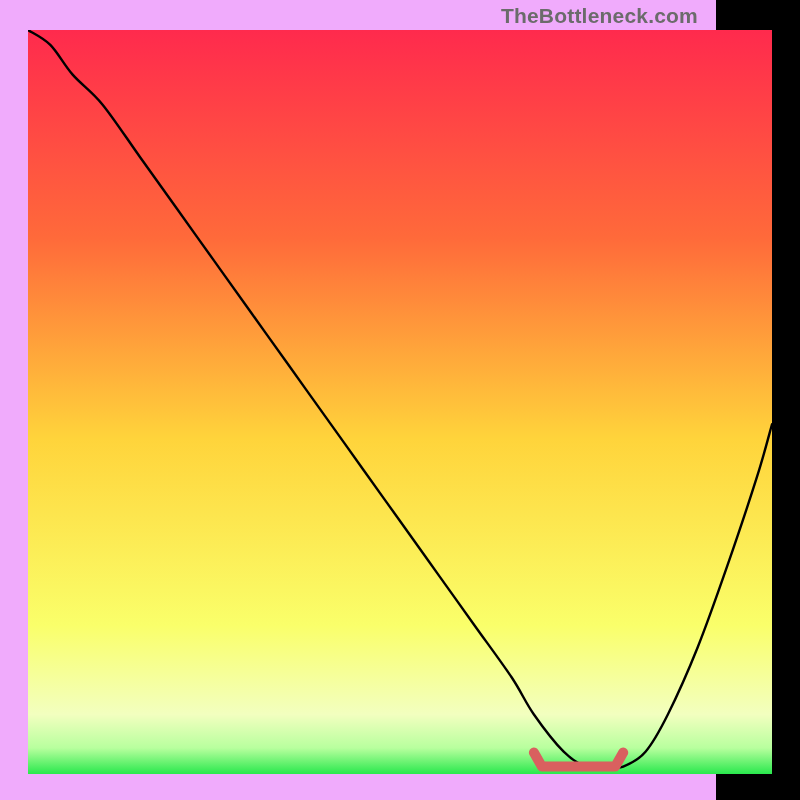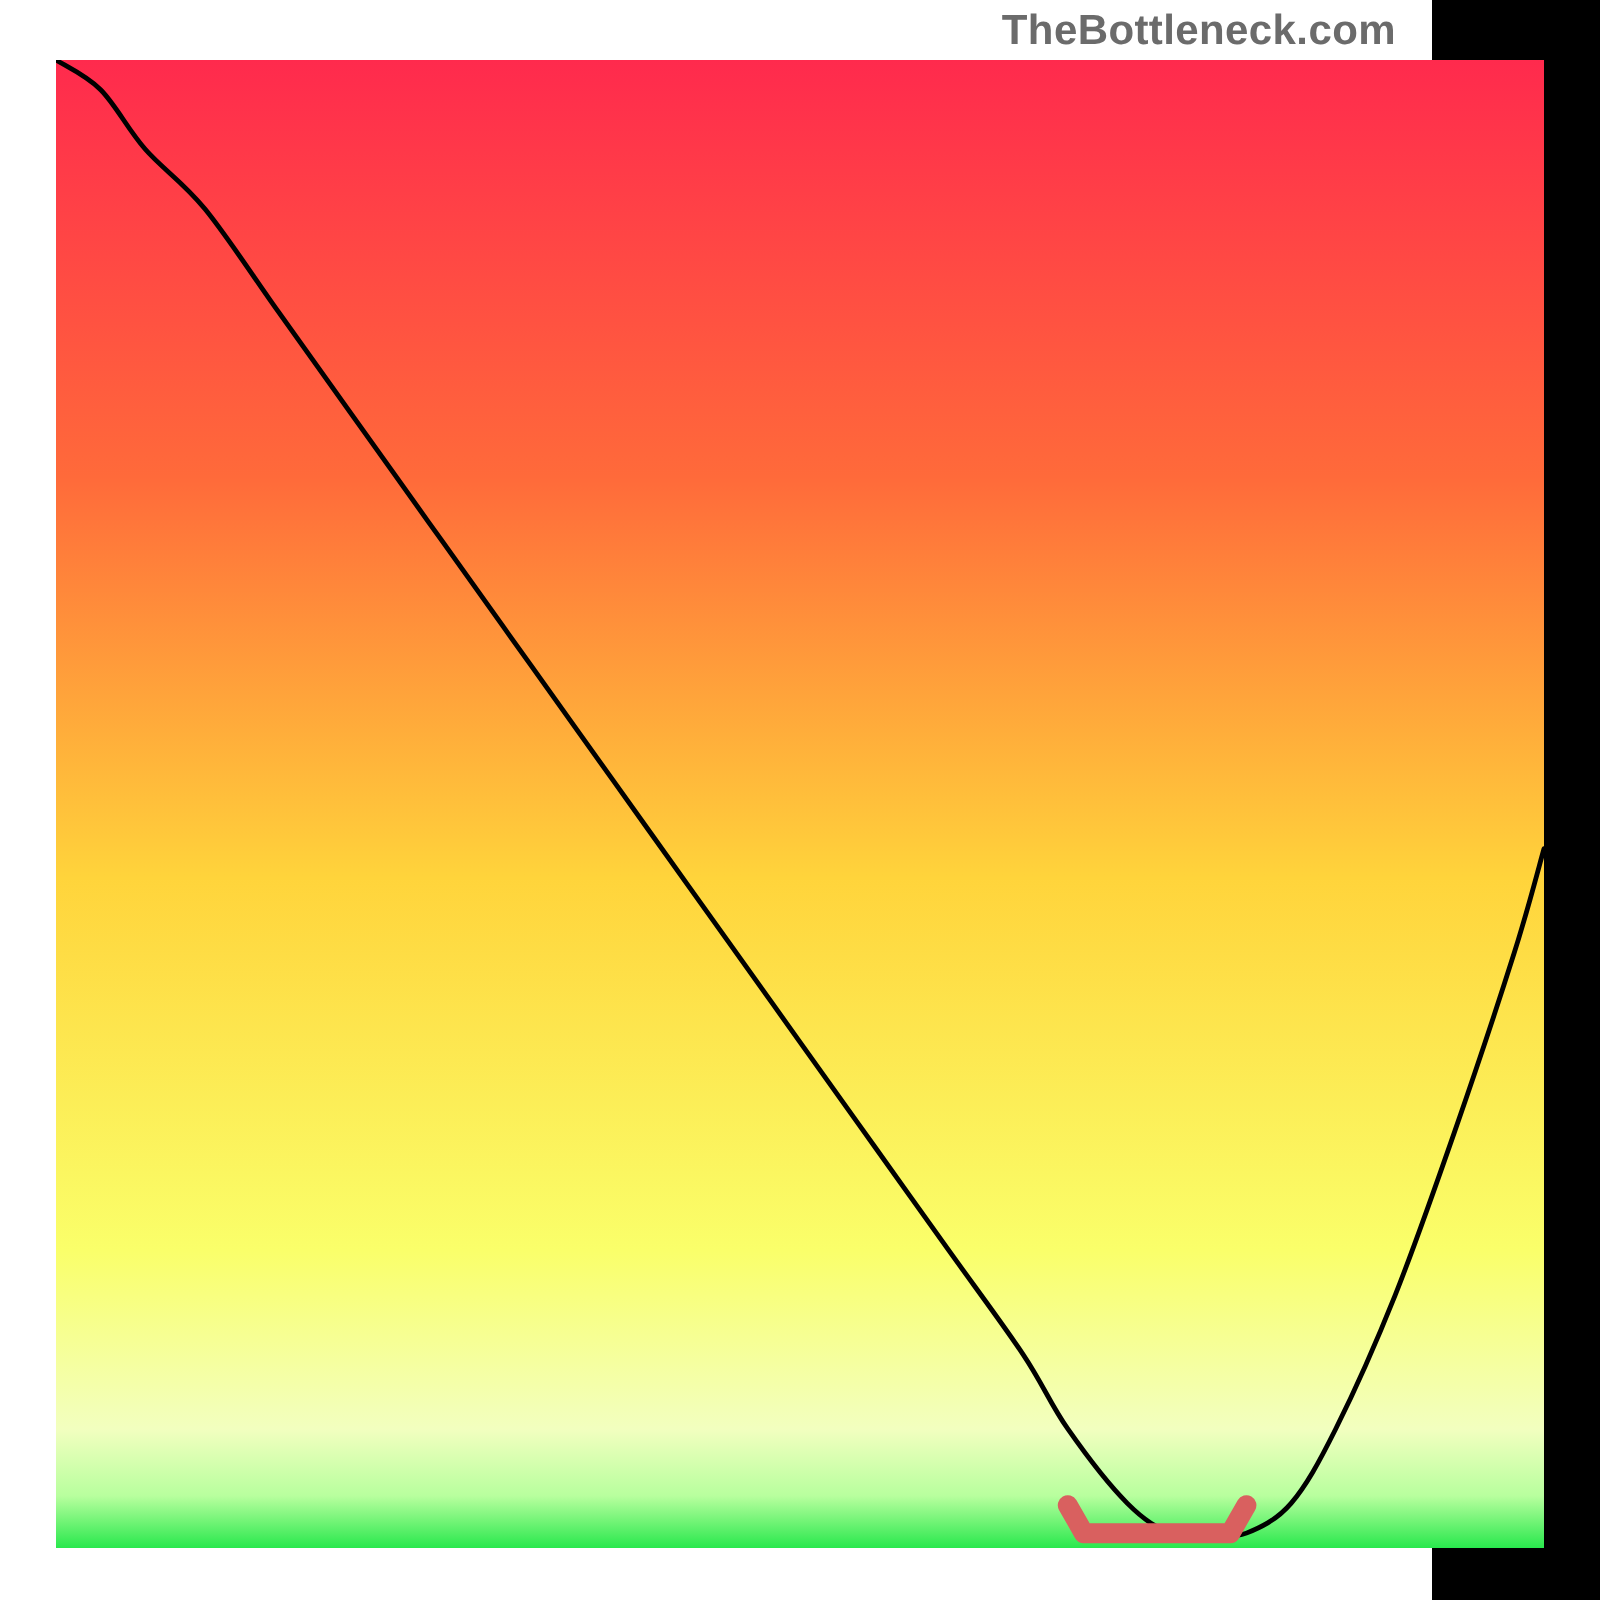--- a/index.html
+++ b/index.html
@@ -7,21 +7,21 @@
     padding: 0;
     width: 800px;
     height: 800px;
     background: #000;
     overflow: hidden;
   }
   .frame {
     position: relative;
     width: 716px;
     height: 800px;
-    background: #ffffff;
+    background: #f0abfc;
   }
   .watermark {
     position: absolute;
     top: 4px;
     right: 18px;
     font-family: Arial, Helvetica, sans-serif;
     font-size: 21px;
     font-weight: 600;
     color: #6b6b6b;
     letter-spacing: 0.2px;

